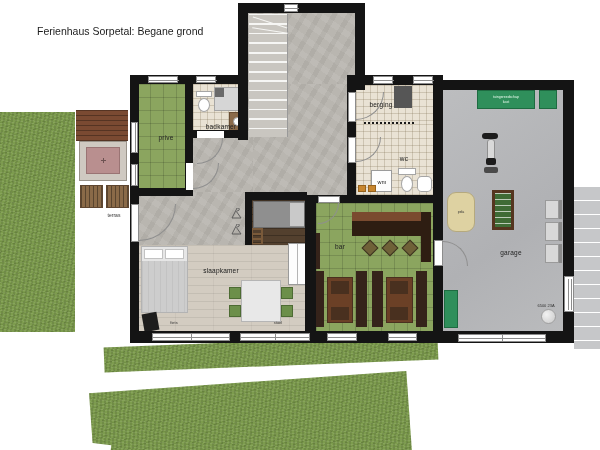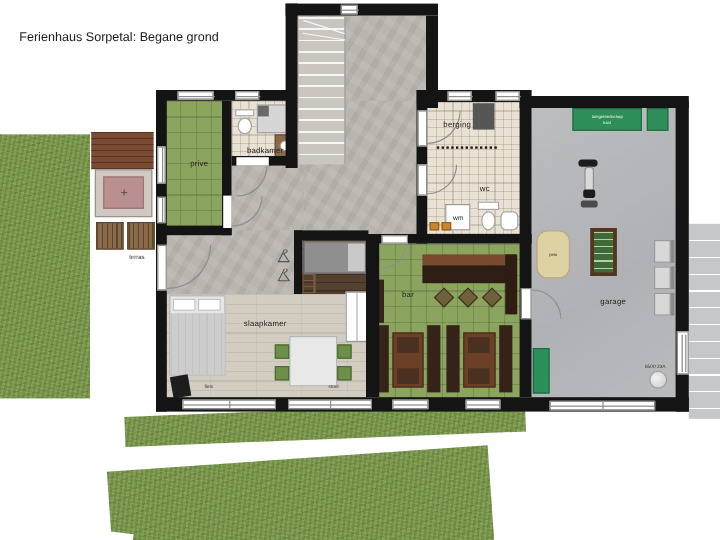--- a/index.html
+++ b/index.html
@@ -271,21 +271,21 @@
   <div class="abs opening" style="left:197px;top:131px;width:27px;height:7px;"></div>
   <div class="abs arc arc-br" style="left:197px;top:138px;width:26px;height:26px;"></div>
   <div class="abs opening" style="left:186px;top:163px;width:7px;height:27px;"></div>
   <div class="abs arc arc-br" style="left:193px;top:163px;width:26px;height:26px;"></div>
 
   <div class="abs opening" style="left:564px;top:276px;width:10px;height:36px;border:1px solid #8c8c8c;box-sizing:border-box;">
     <div class="winline" style="left:3px;top:2px;width:1px;height:31px;"></div>
     <div class="winline" style="left:6px;top:2px;width:1px;height:31px;"></div>
   </div>
 
-  <div class="abs" style="left:16px;top:25px;font-size:10.5px;color:#1c1c1c;">Ferienhaus Sorpetal: Begane grond</div>
+  <div class="abs" style="left:37px;top:25px;font-size:10.5px;color:#1c1c1c;">Ferienhaus Sorpetal: Begane grond</div>
   <div class="abs lbl" style="left:166px;top:137px;">prive</div>
   <div class="abs lbl" style="left:221px;top:126px;">badkamer</div>
   <div class="abs lbl" style="left:381px;top:104px;">berging</div>
   <div class="abs lbl" style="left:404px;top:158px;">wc</div>
   <div class="abs lbl" style="left:221px;top:270px;">slaapkamer</div>
   <div class="abs lbl" style="left:340px;top:246px;">bar</div>
   <div class="abs lbl" style="left:511px;top:252px;">garage</div>
   <div class="abs tiny" style="left:174px;top:322px;">fiets</div>
   <div class="abs tiny" style="left:278px;top:322px;">stoel</div>
 

